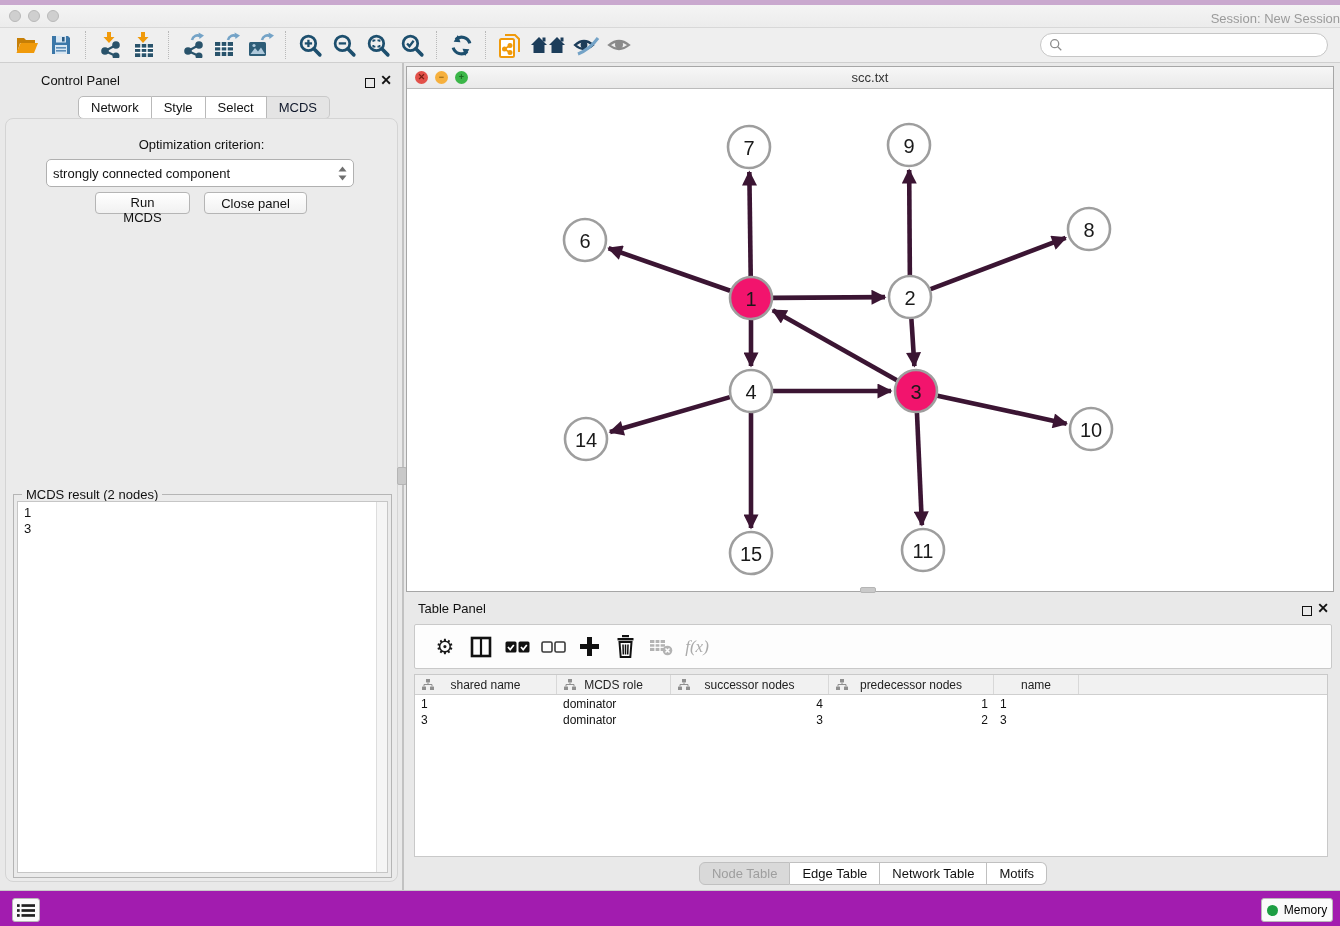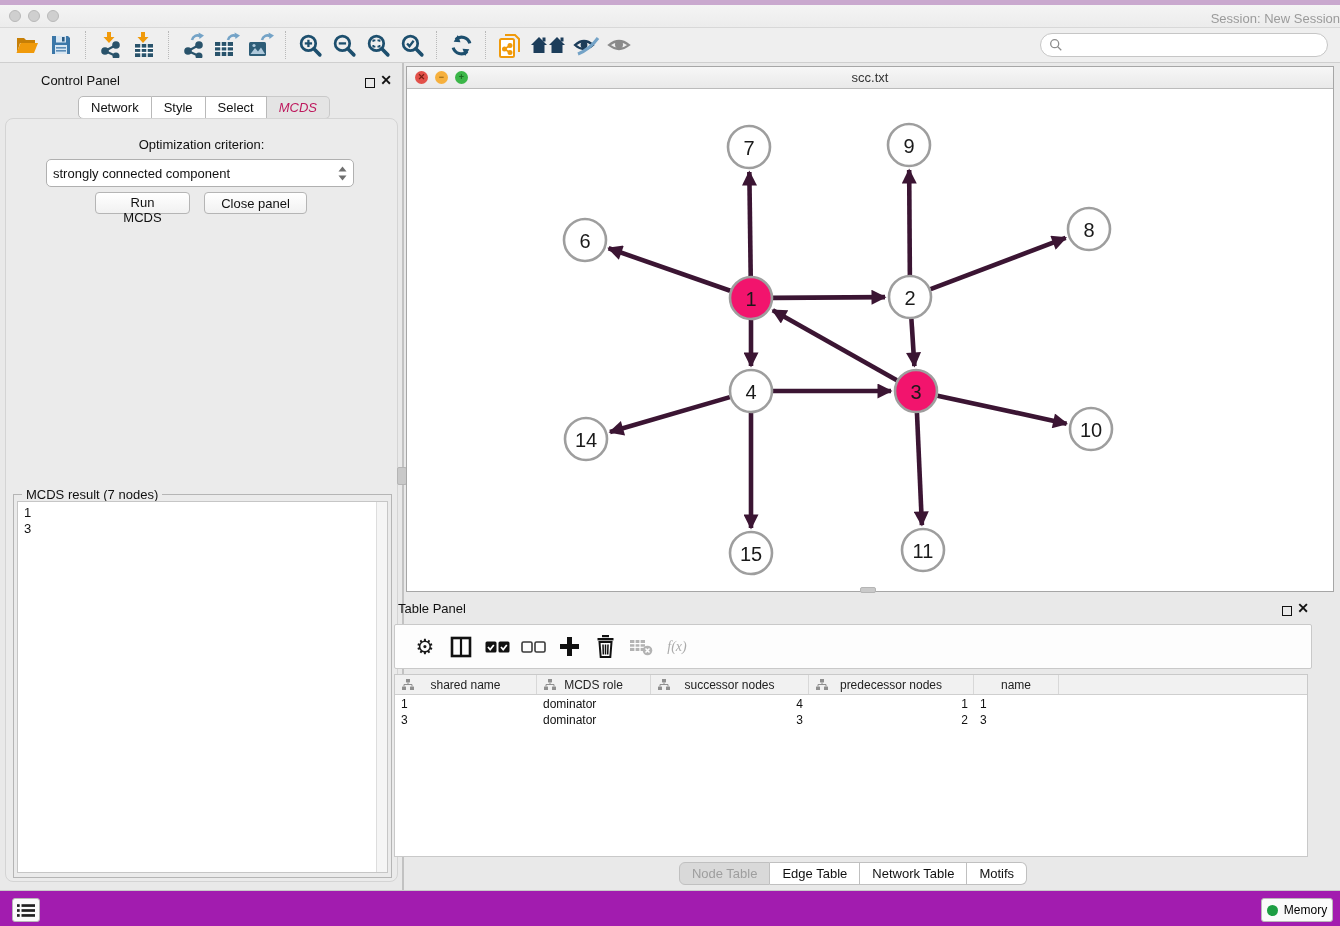--- a/index.html
+++ b/index.html
@@ -23,21 +23,21 @@
   .searchbox input { border:none; outline:none; flex:1; font-size:12px; background:transparent; }
 
   
   .panel-title { font-size:13px; color:#111; }
   .float-ico { width:10px; height:10px; border:1.6px solid #111; display:inline-block; }
   .close-ico { font-size:14px; font-weight:bold; color:#111; line-height:10px; }
 
   .cp-tabs { display:flex; }
   .cp-tab { font-size:13px; padding:3px 12px; background:#fff; border:1px solid #B9B9B9; border-left:none; color:#111; }
   .cp-tab:first-child { border-left:1px solid #B9B9B9; border-radius:5px 0 0 5px;text-align:right; }
-  .cp-tab.sel { background:#E4E4E4; color:#be185d; border-color:#C9C9C9; border-radius:0 5px 5px 0;font-style:italic; }
+  .cp-tab.sel { background:#E4E4E4; color:#0f172a; border-color:#C9C9C9; border-radius:0 5px 5px 0; }
 
   .cp-body { background:#EBEBEB; border:1px solid #D4D4D4; border-radius:8px; }
   .mac-btn { background:linear-gradient(#FFFFFF,#F1F1F1); border:1px solid #B5B5B5; border-radius:4px;
     font-size:13px; padding:2px 14px; height:22px; color:#111; }
   .mac-select { background:#fff; border:1px solid #B0B0B0; border-radius:5px; height:28px;
     display:flex; align-items:center; font-size:13px; padding:0 6px; color:#111; }
   .groupbox { border:1px solid #B5B5B5; }
   .groupbox-label { position:absolute; top:-8px; left:8px; background:#EBEBEB; padding:0 4px; font-size:13px; color:#111; }
   .result-area { background:#fff; border:1px solid #C6C6C6; font-size:13px; color:#111; white-space:pre-line; padding:3px 6px; line-height:16px; }
   .scroll-track { background:#F5F5F5; border-left:1px solid #DDD; }
@@ -61,21 +61,21 @@
   .td { padding:0 6px; overflow:hidden; white-space:nowrap; }
   .bt-tab { font-size:13px; padding:3px 12px; background:#fff; border:1px solid #C0C0C0; border-left:none; color:#111; }
   .bt-tab:first-child { border-left:1px solid #C0C0C0; border-radius:6px 0 0 6px; }
   .bt-tab:last-child { border-radius:0 6px 6px 0; }
   .bt-tab.sel { background:#D9D9D9; color:#9E9E9E; }
 
   .statusbar { left:0; top:890px; width:1340px; height:36px; background:#a21caf; border-top:1px solid #C9C9C9; }
   .sb-btn { background:#FBFBFB; border:1px solid #B9B9B9; border-radius:3px; display:flex; align-items:center; justify-content:center; }
   .mem-dot { width:11px; height:11px; border-radius:50%; background:#1D9E43; margin-right:6px; }
 
-  .fx { font-family:"Liberation Serif", serif; font-style:italic; font-size:14px; color:#ABABAB; }
+  .fx { font-family:"Liberation Serif", serif; font-style:italic; font-size:17px; color:#ABABAB; }
   .splitter-handle { background:#C9C9C9; border:1px solid #B5B5B5; border-radius:2px; }
 </style>
 </head>
 <body>
 
 <div id="app">
 
   <div class="abs titlebar">
     <span class="abs" style="left:9px; top:3px;"><span class="traffic"></span></span>
     <span class="abs" style="left:28px; top:3px;"><span class="traffic"></span></span>
@@ -271,21 +271,21 @@
         <svg width="9" height="15" viewBox="0 0 9 15">
             <path d="M4.5 0.5 L8.5 5.5 H0.5 Z" fill="#6F6F6F"></path>
             <path d="M4.5 14.5 L0.5 9.5 H8.5 Z" fill="#6F6F6F"></path>
           </svg>
       </div>
 
       <button class="abs mac-btn" style="left:89px; top:73px; width:95px;">Run MCDS</button>
       <button class="abs mac-btn" style="left:198px; top:73px; width:103px;">Close panel</button>
 
       <div class="abs groupbox" style="left:7px; top:375px; width:379px; height:384px;">
-        <span class="groupbox-label">MCDS result (7 nodes)</span>
+        <span class="groupbox-label">MCDS result (2 nodes)</span>
         <div class="abs result-area" style="left:3px; top:6px; width:371px; height:372px;">1
 3</div>
         <div class="abs scroll-track" style="right:4px; top:7px; width:11px; height:370px;"></div>
       </div>
     </div>
   </div>
 
   <div class="abs" style="left:402px; top:63px; width:2px; height:827px; background:#C2C2C2;"></div>
   <div class="abs splitter-handle" style="left:397px; top:467px; width:10px; height:18px;"></div>
 
@@ -336,21 +336,21 @@
         <circle cx="684" cy="340" r="21" fill="#FFFFFF" stroke="#9E9E9E" stroke-width="2.6"></circle>
         <text x="684" y="341" text-anchor="middle" dominant-baseline="central" font-size="20" font-family="&quot;Liberation Sans&quot;, sans-serif" fill="#1A1A1A">10</text>
         <circle cx="344" cy="464" r="21" fill="#FFFFFF" stroke="#9E9E9E" stroke-width="2.6"></circle>
         <text x="344" y="465" text-anchor="middle" dominant-baseline="central" font-size="20" font-family="&quot;Liberation Sans&quot;, sans-serif" fill="#1A1A1A">15</text>
         <circle cx="516" cy="461" r="21" fill="#FFFFFF" stroke="#9E9E9E" stroke-width="2.6"></circle>
         <text x="516" y="462" text-anchor="middle" dominant-baseline="central" font-size="20" font-family="&quot;Liberation Sans&quot;, sans-serif" fill="#1A1A1A">11</text>
       </svg>
   </div>
   <div class="abs splitter-handle" style="left:860px; top:587px; width:16px; height:6px;"></div>
 
-  <div class="abs" style="left:386px; top:595px; width:934px; height:295px;">
+  <div class="abs" style="left:406px; top:595px; width:934px; height:295px;">
     <div class="abs panel-title" style="left:12px; top:6px;">Table Panel</div>
     <div class="abs" style="right:28px; top:7px;"><span class="float-ico"></span></div>
     <div class="abs close-ico" style="right:11px; top:8px;">✕</div>
 
     <div class="abs tp-toolbar" style="left:8px; top:29px; width:918px; height:45px;">
       <div class="tp-ico" style="font-size:21px; color:#1A1A1A;">⚙</div>
       <div class="tp-ico">
         <svg width="22" height="22" viewBox="0 0 22 22">
             <rect x="2" y="2" width="18" height="18" fill="none" stroke="#111" stroke-width="2.6"></rect>
             <line x1="11" y1="2" x2="11" y2="20" stroke="#111" stroke-width="2.2"></line>

